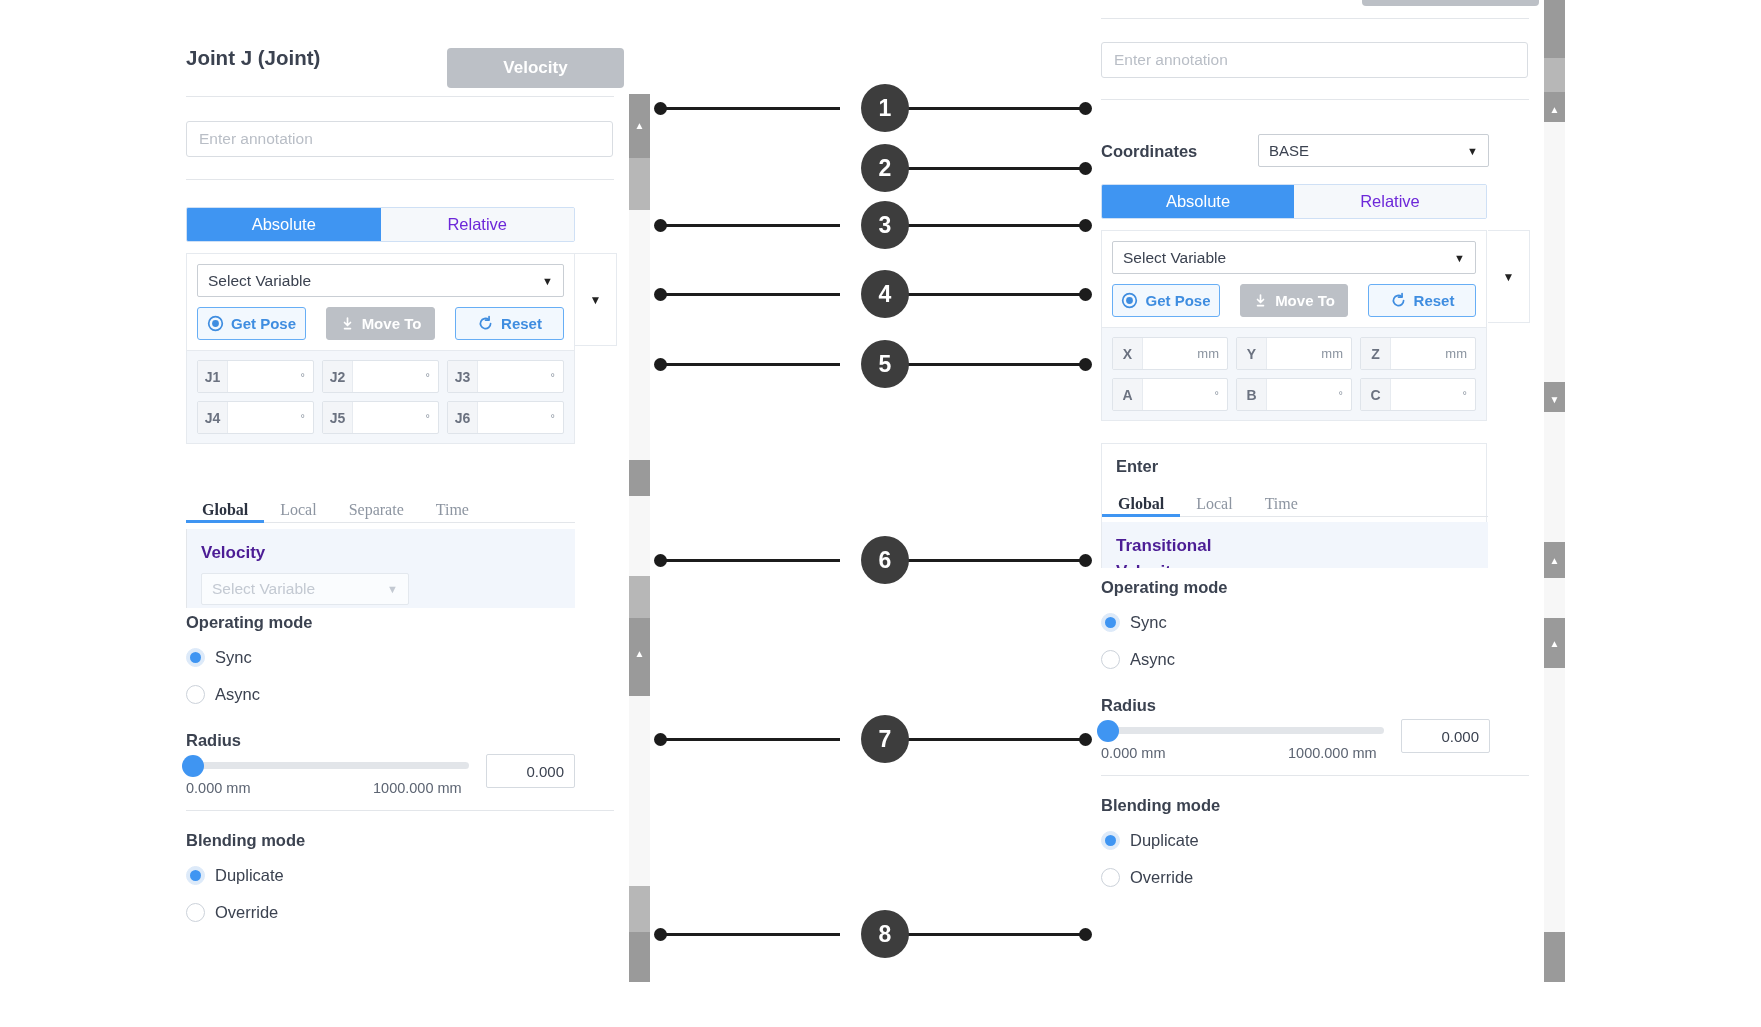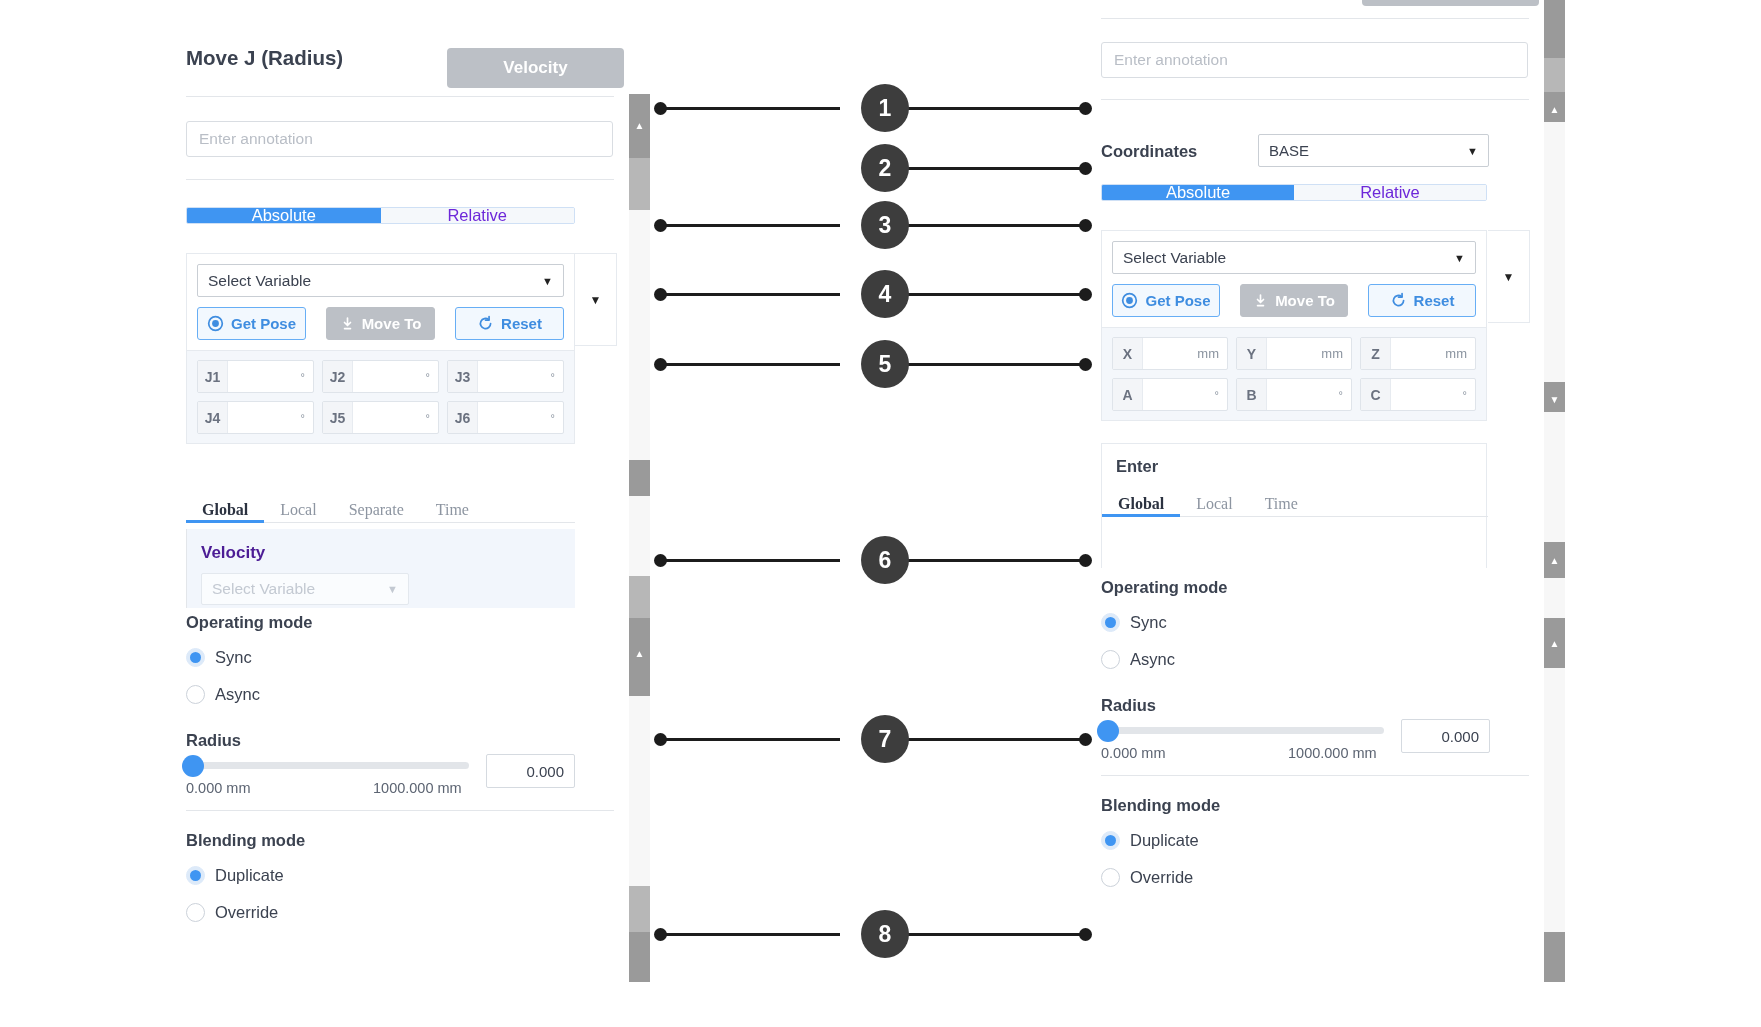--- a/index.html
+++ b/index.html
@@ -55,21 +55,21 @@
     position:absolute;left:173px;width:231px;height:33px;
     border:1px solid #c9ced4;background:#fff;border-radius:2px;
     font-size:15px;color:#3b4250;
     display:flex;align-items:center;padding:0 10px;box-sizing:border-box;
     cursor:pointer;
   }
   .coord-select .caret{margin-left:auto;font-size:11px;color:#222;}
 
   
   .seg{
-    position:absolute;left:16px;width:389px;height:17px;display:flex;
+    position:absolute;left:16px;width:389px;height:35px;display:flex;
     border:1px solid #cfe0f5;box-sizing:border-box;border-radius:2px;overflow:hidden;
   }
   #panel-right .seg{width:386px;}
   .seg div{
     flex:1;display:flex;align-items:center;justify-content:center;
     font-size:16.5px;cursor:pointer;
   }
   .seg .on{background:#3f95f2;color:#fff;}
   .seg .off{background:#f5f8fb;color:#6d28d9;}
 
@@ -198,21 +198,21 @@
   }
 </style>
 </head>
 <body>
 
 <div class="stage">
 
   <div class="panel" id="panel-left">
 
     <div class="panel-head">
-      <div class="panel-title">Move J (Radius)</div>
+      <div class="panel-title">Joint J (Joint)</div>
       <div class="confirm-btn">Velocity</div>
     </div>
 
     <div class="hr" style="top:96px;"></div>
 
     <input class="annot-input" style="top: 121px;" placeholder="Enter annotation">
 
     <div class="hr" style="top:179px;"></div>
 
     <div class="seg" style="top:207px;">
@@ -455,20 +455,24 @@
     <div class="speed-card" style="top:487px;height:125px;border-bottom:none;">
       <div class="speed-title">Enter</div>
     </div>
 
     <div class="tabs" style="top:529px;left:17px;">
       <span class="active">Global</span>
       <span>Local</span>
       <span>Time</span>
     </div>
 
+    <div class="velbox" style="top:566px;height:46px;overflow:hidden;">
+      <div class="lbl">Transitional</div>
+      <div class="lbl" style="padding-top:6px;">Velocity</div>
+    </div>
 
     <div class="sec-title" style="top:622px;">Operating mode</div>
     <div class="radio-row" style="top:657px;">
       <span class="radio sel"></span>
       <span class="radio-label">Sync</span>
     </div>
     <div class="radio-row" style="top:694px;">
       <span class="radio"></span>
       <span class="radio-label">Async</span>
     </div>

